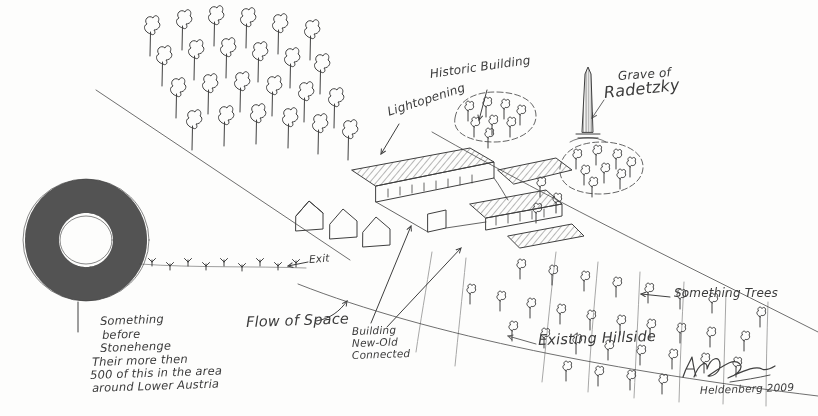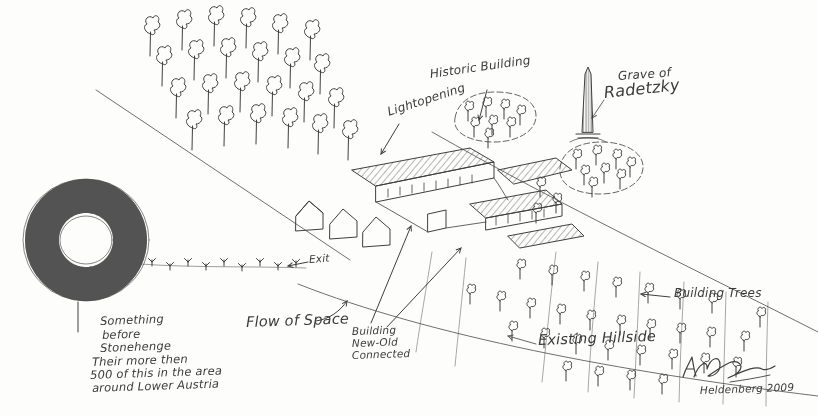--- a/index.html
+++ b/index.html
@@ -218,21 +218,21 @@
     </g>
   </svg>
 
   <div class="hand" style="left:430px;top:68px;transform:rotate(-8deg);">Historic Building</div>
 
   <div class="hand" style="left:388px;top:106px;transform:rotate(-18deg);">Lightopening</div>
 
   <div class="hand" style="left:618px;top:70px;transform:rotate(-4deg);">Grave of</div>
   <div class="hand xl" style="left:604px;top:84px;transform:rotate(-6deg);">Radetzky</div>
 
-  <div class="hand" style="left:674px;top:287px;">Building Trees</div>
+  <div class="hand" style="left:674px;top:287px;">Something Trees</div>
 
   <div class="hand lg" style="left:538px;top:333px;transform:rotate(-2deg);">Existing Hillside</div>
 
   <div class="hand lg" style="left:246px;top:315px;transform:rotate(-2deg);">Flow of Space</div>
 
   <div class="hand sm" style="left:352px;top:326px;transform:rotate(-2deg);">Building</div>
   <div class="hand sm" style="left:352px;top:338px;transform:rotate(-2deg);">New-Old</div>
   <div class="hand sm" style="left:352px;top:350px;transform:rotate(-2deg);">Connected</div>
 
   <div class="hand sm" style="left:309px;top:254px;transform:rotate(-4deg);">Exit</div>

